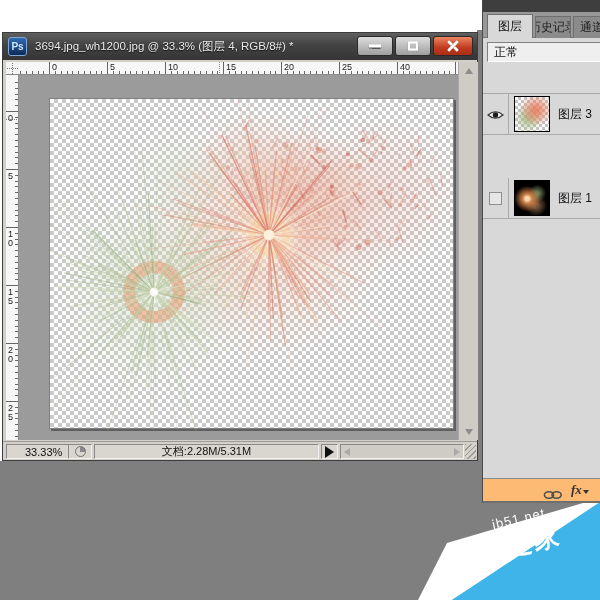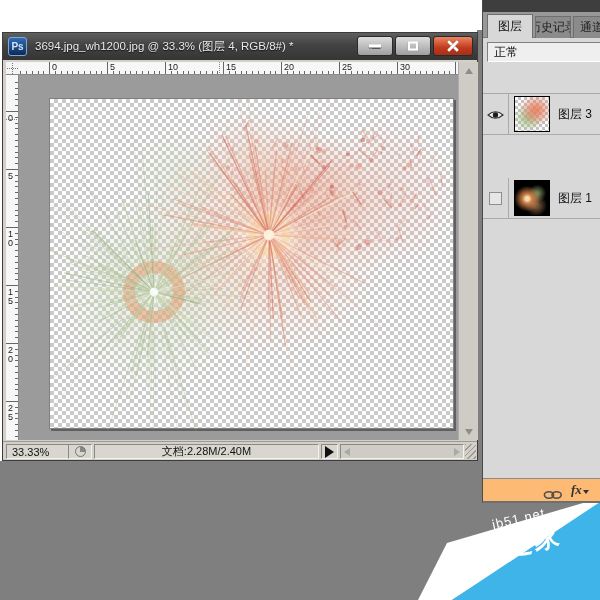--- a/index.html
+++ b/index.html
@@ -74,21 +74,21 @@
   .tri-down { width:0;height:0;border-left:4px solid transparent;border-right:4px solid transparent;border-top:6px solid #8d8d8d; }
   .tri-left { width:0;height:0;border-top:4px solid transparent;border-bottom:4px solid transparent;border-right:6px solid #a9a9a9; }
   .tri-right { width:0;height:0;border-top:4px solid transparent;border-bottom:4px solid transparent;border-left:6px solid #a9a9a9; }
   .tri-right.black { border-left-color:#111; border-top-width:6px; border-bottom-width:6px; border-left-width:9px; }
 
   
   .statusbar { left:0; top:408px; width:474px; height:19px; background:#d4d0c8; border-top:1px solid #9a9a9a; }
   .sunken { position:absolute; top:2px; height:15px; background:#d9d6cf;
     border:1px solid; border-color:#8a8a8a #f2f2f2 #f2f2f2 #8a8a8a; font-size:11px; color:#111;
     display:flex; align-items:center; }
-  .zoom-field { left:3px; width:69px; padding-left:5px; }
+  .zoom-field { left:3px; width:69px; padding-left:18px; }
   .timer-btn { left:65px; width:24px; justify-content:center; }
   .timer-circle { width:11px; height:11px; border-radius:50%; border:1px solid #777;
     background:conic-gradient(#888 0 95deg, transparent 95deg); }
   .doc-field { left:91px; width:225px; justify-content:center; }
   .flyout-btn { left:318px; width:17px; justify-content:center; background:#d9d6cf; }
   .hscroll { left:337px; width:124px; background:#cfccc5; }
   .hs-left { position:absolute; left:3px; top:3px; }
   .hs-right { position:absolute; right:3px; top:3px; }
   .grip { left:462px; width:11px; border:none; background:
     repeating-linear-gradient(135deg,#9a9a9a 0 1px,transparent 1px 4px); }
@@ -276,21 +276,21 @@
         <div class="tick-label" style="left: 91px; top: 1px;">5</div>
         <div class="tick" style="left: 146px; top: 0px; width: 1px; height: 13px;"></div>
         <div class="tick-label" style="left: 149px; top: 1px;">10</div>
         <div class="tick" style="left: 204px; top: 0px; width: 1px; height: 13px;"></div>
         <div class="tick-label" style="left: 207px; top: 1px;">15</div>
         <div class="tick" style="left: 262px; top: 0px; width: 1px; height: 13px;"></div>
         <div class="tick-label" style="left: 265px; top: 1px;">20</div>
         <div class="tick" style="left: 320px; top: 0px; width: 1px; height: 13px;"></div>
         <div class="tick-label" style="left: 323px; top: 1px;">25</div>
         <div class="tick" style="left: 378px; top: 0px; width: 1px; height: 13px;"></div>
-        <div class="tick-label" style="left: 381px; top: 1px;">30</div>
+        <div class="tick-label" style="left: 381px; top: 1px;">40</div>
         <div class="tick" style="left: 436px; top: 0px; width: 1px; height: 13px;"></div>
       </div>
     <div class="abs ruler-left" id="ruler-left">
       <div class="cursor-mark-v" style="top:44px"></div>
     <div class="tick" style="top: 7px; right: 0px; width: 3px; height: 1px;"></div>
         <div class="tick" style="top: 12.8px; right: 0px; width: 3px; height: 1px;"></div>
         <div class="tick" style="top: 18.6px; right: 0px; width: 3px; height: 1px;"></div>
         <div class="tick" style="top: 24.4px; right: 0px; width: 3px; height: 1px;"></div>
         <div class="tick" style="top: 30.2px; right: 0px; width: 3px; height: 1px;"></div>
         <div class="tick" style="top: 36px; right: 0px; width: 3px; height: 1px;"></div>
@@ -771,21 +771,21 @@
       <div class="sb-btn" style="top:362px">
           <div class="tri-down"></div>
         </div>
     </div>
 
     <div class="abs statusbar">
       <div class="sunken zoom-field">33.33%</div>
       <div class="sunken timer-btn">
           <div class="timer-circle"></div>
         </div>
-      <div class="sunken doc-field">文档:2.28M/2.40M</div>
+      <div class="sunken doc-field">文档:2.28M/5.31M</div>
       <div class="sunken flyout-btn">
           <div class="tri-right black"></div>
         </div>
       <div class="sunken hscroll">
         <div class="hs-left tri-left"></div>
         <div class="hs-right tri-right"></div>
       </div>
       <div class="sunken grip"></div>
     </div>
   </div>

